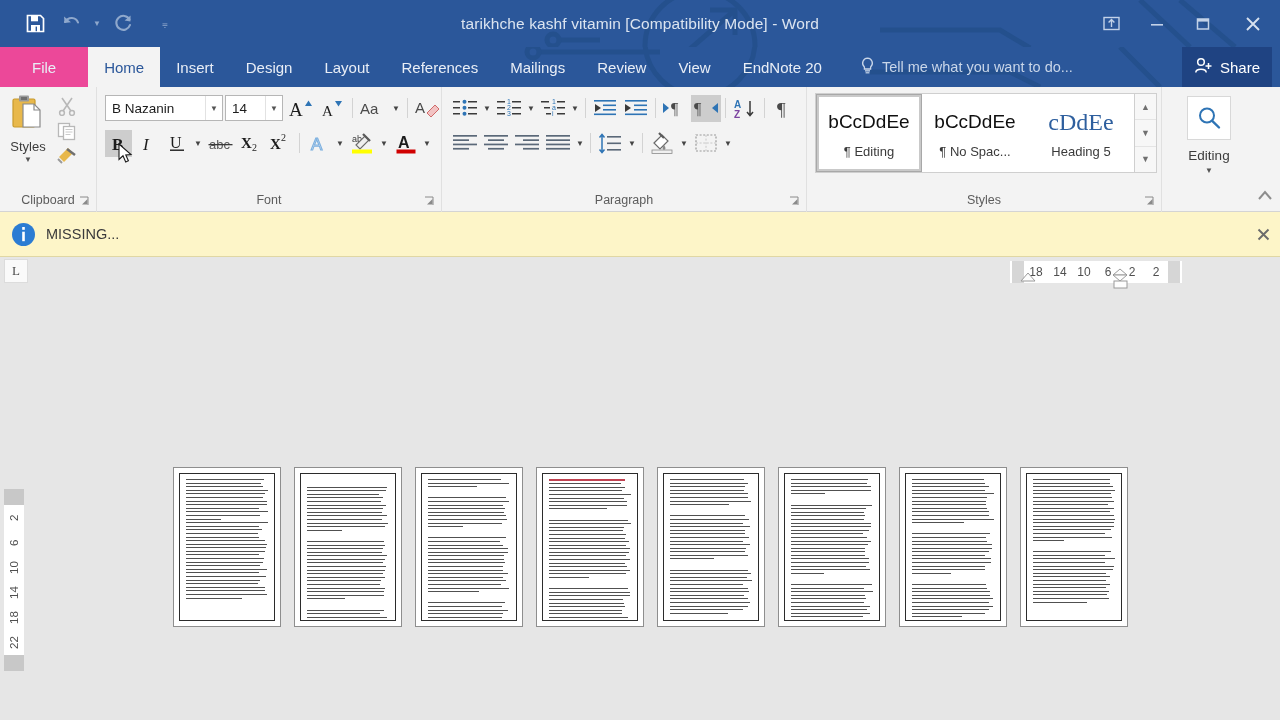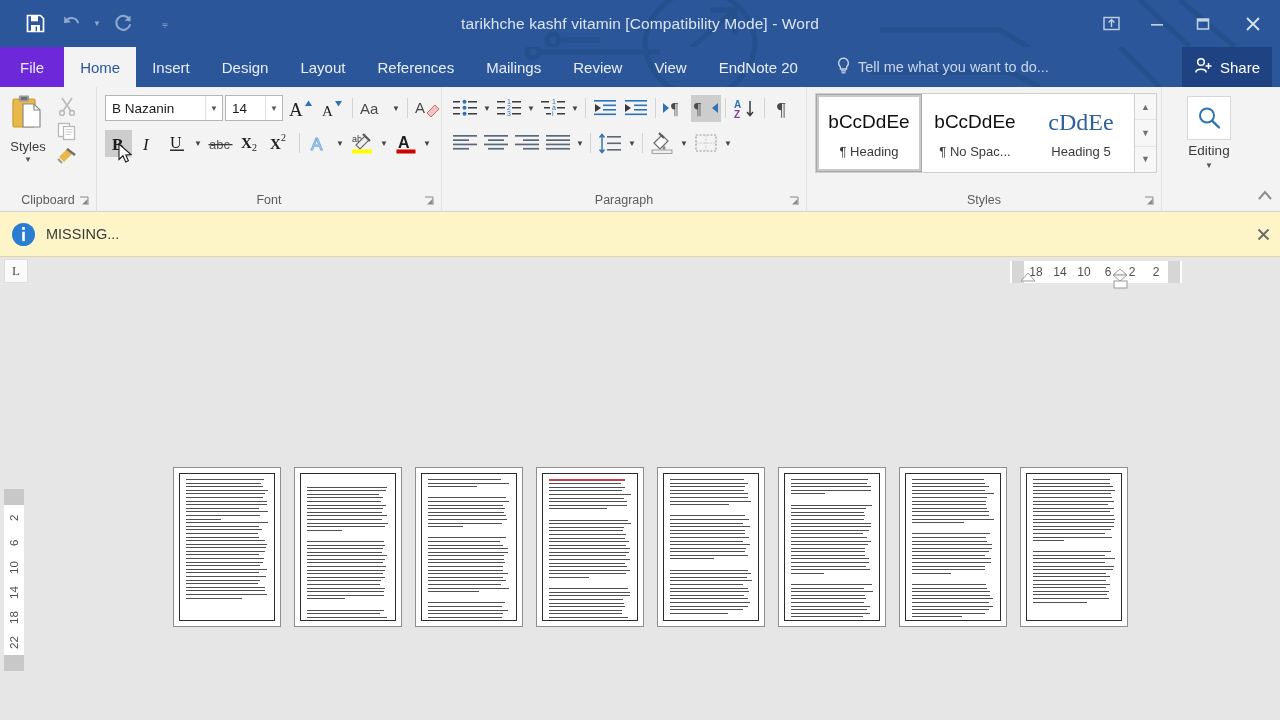--- a/index.html
+++ b/index.html
@@ -37,21 +37,21 @@
   
   .tabs {
     height:40px; background:#2b579a; display:flex; align-items:flex-end;
     position:relative; overflow:hidden;
   }
   .tabs-bg { position:absolute; inset:0; overflow:hidden; pointer-events:none; }
   .tab {
     height:40px; padding:0 16px; display:flex; align-items:center;
     font-size:15px; color:#e9eef6; white-space:nowrap; z-index:2;
   }
-  .tab.file { background:#6d28d9; padding:0 20px; }
+  .tab.file { background:#ec4899; padding:0 32px; }
   .tab.active { background:#f3f3f3; color:#2b579a; font-weight:400; }
   .tellme { display:flex; align-items:center; gap:7px; margin-left:22px; z-index:2; color:#c9d6e9; font-size:14.5px; height:40px; }
   .share {
     position:absolute; right:8px; bottom:0; height:40px; display:flex; align-items:center; gap:7px;
     padding:0 12px; color:#ffffff; font-size:15px; z-index:3; background:#1f4382;
   }
 
   
   .ribbon {
     height:125px; background:#f3f3f3; display:flex; position:relative;
@@ -114,21 +114,21 @@
   .style-prev.h1 { font-family:"Liberation Serif", serif; color:#2e5f9e; font-size:24px; font-weight:400; }
   .style-nm { font-size:13px; color:#3a3a3a; margin-top:7px; white-space:nowrap; }
   .gal-scroll { width:22px; display:flex; flex-direction:column; border:1px solid #cfcfcf; border-left:none; background:#f7f7f7; }
   .gal-sb { flex:1; display:flex; align-items:center; justify-content:center; color:#707070; font-size:9px; }
   .gal-sb + .gal-sb { border-top:1px solid #e4e4e4; }
 
   
   .editg { width:95px; align-items:center; }
   .edit-btn { width:100%; display:flex; flex-direction:column; align-items:center; padding-top:4px; }
   .edit-ico { width:44px; height:44px; border:1px solid #d8d8d8; background:#fff; display:flex; align-items:center; justify-content:center; }
-  .edit-lb { font-size:13.5px; color:#3c3c3c; margin-top:3px;text-align:right; }
+  .edit-lb { font-size:13.5px; color:#3c3c3c; margin-top:8px;text-align:right; }
   .edit-caret { font-size:8px; color:#555; margin-top:3px; }
   .ribbon-collapse { position:absolute; right:7px; bottom:6px; color:#8d8d8d; }
 
   
   .msgbar {
     height:45px; background:#fdf5c8; border-bottom:1px solid #e0d7a4;
     display:flex; align-items:center; position:relative;
   }
   .msg-info { width:46px; display:flex; align-items:center; justify-content:center; }
   .msg-missing { font-size:14.5px; color:#3a3a3a; width:210px; }
@@ -661,21 +661,21 @@
         </span>
       </div>
     </div>
 
     <div class="rgroup stylesg">
       <div class="rg-body">
         <div class="gallery">
           <div class="style-list">
             <div class="style-item sel">
               <div class="style-prev">bCcDdEe</div>
-              <div class="style-nm">¶ Heading</div>
+              <div class="style-nm">¶ Editing</div>
             </div>
             <div class="style-item">
               <div class="style-prev">bCcDdEe</div>
               <div class="style-nm">¶ No Spac...</div>
             </div>
             <div class="style-item">
               <div class="style-prev h1">cDdEe</div>
               <div class="style-nm">Heading 5</div>
             </div>
           </div>

